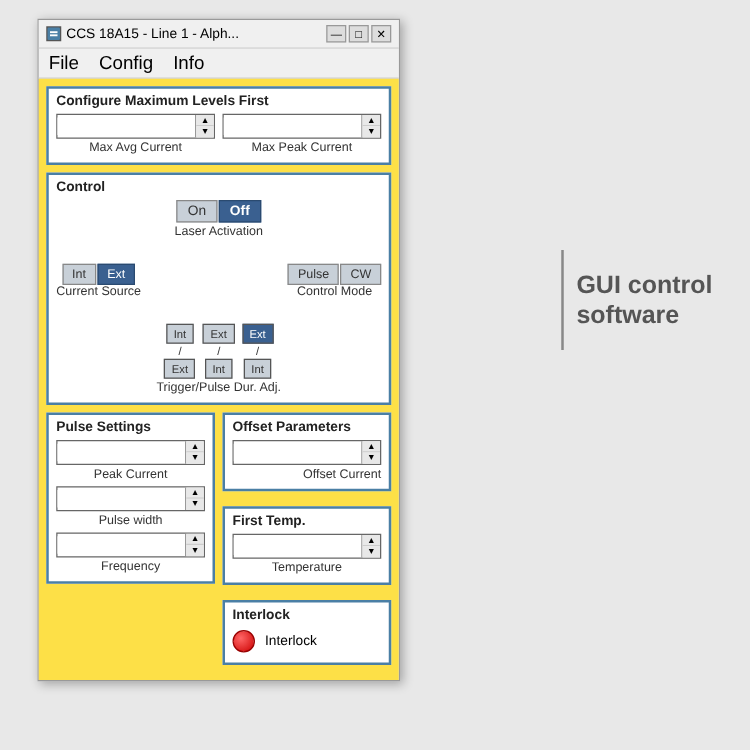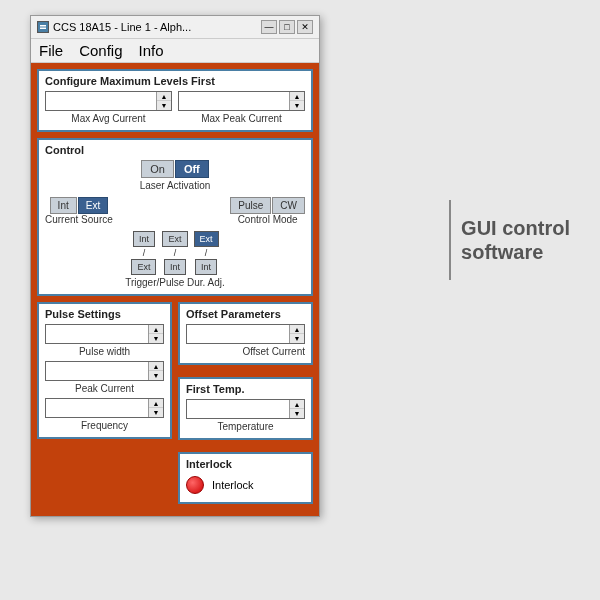--- a/index.html
+++ b/index.html
@@ -75,21 +75,21 @@
       font-size: 15px;
     }
 
     .menu-item {
       cursor: pointer;
       padding: 1px 2px;
     }
 
     .main-content {
       padding: 6px;
-      background: #c2410c;
+      background: #fde047;
     }
 
     
     .panel {
       border: 2px solid #4a7fa5;
       background: #fff;
       margin-bottom: 6px;
       padding: 4px 6px 6px 6px;
     }
 
@@ -165,21 +165,21 @@
       color: #333;
       margin-top: 2px;
       text-align: center;
     }
 
     
     .control-section {
       display: flex;
       flex-direction: column;
       align-items: center;
-      gap: 4px;
+      gap: 18px;
     }
 
     .laser-row {
       display: flex;
       align-items: center;
       gap: 2px;
       flex-direction: column;
     }
 
     .btn-group {
@@ -474,31 +474,31 @@
         <div class="panel">
           <div class="panel-title">Pulse Settings</div>
           <div class="input-group" style="align-items:stretch; margin-bottom:4px;">
             <div class="spinner-input">
               <input type="text" style="width: calc(100% - 14px);">
               <div class="spinner-arrows">
                 <button class="arrow-btn">▲</button>
                 <button class="arrow-btn">▼</button>
               </div>
             </div>
-            <div class="input-label">Pulse width</div>
+            <div class="input-label">Peak Current</div>
           </div>
           <div class="input-group" style="align-items:stretch; margin-bottom:4px;">
             <div class="spinner-input">
               <input type="text" style="width: calc(100% - 14px);">
               <div class="spinner-arrows">
                 <button class="arrow-btn">▲</button>
                 <button class="arrow-btn">▼</button>
               </div>
             </div>
-            <div class="input-label">Peak Current</div>
+            <div class="input-label">Pulse width</div>
           </div>
           <div class="input-group" style="align-items:stretch;">
             <div class="spinner-input">
               <input type="text" style="width: calc(100% - 14px);">
               <div class="spinner-arrows">
                 <button class="arrow-btn">▲</button>
                 <button class="arrow-btn">▼</button>
               </div>
             </div>
             <div class="input-label">Frequency</div>

